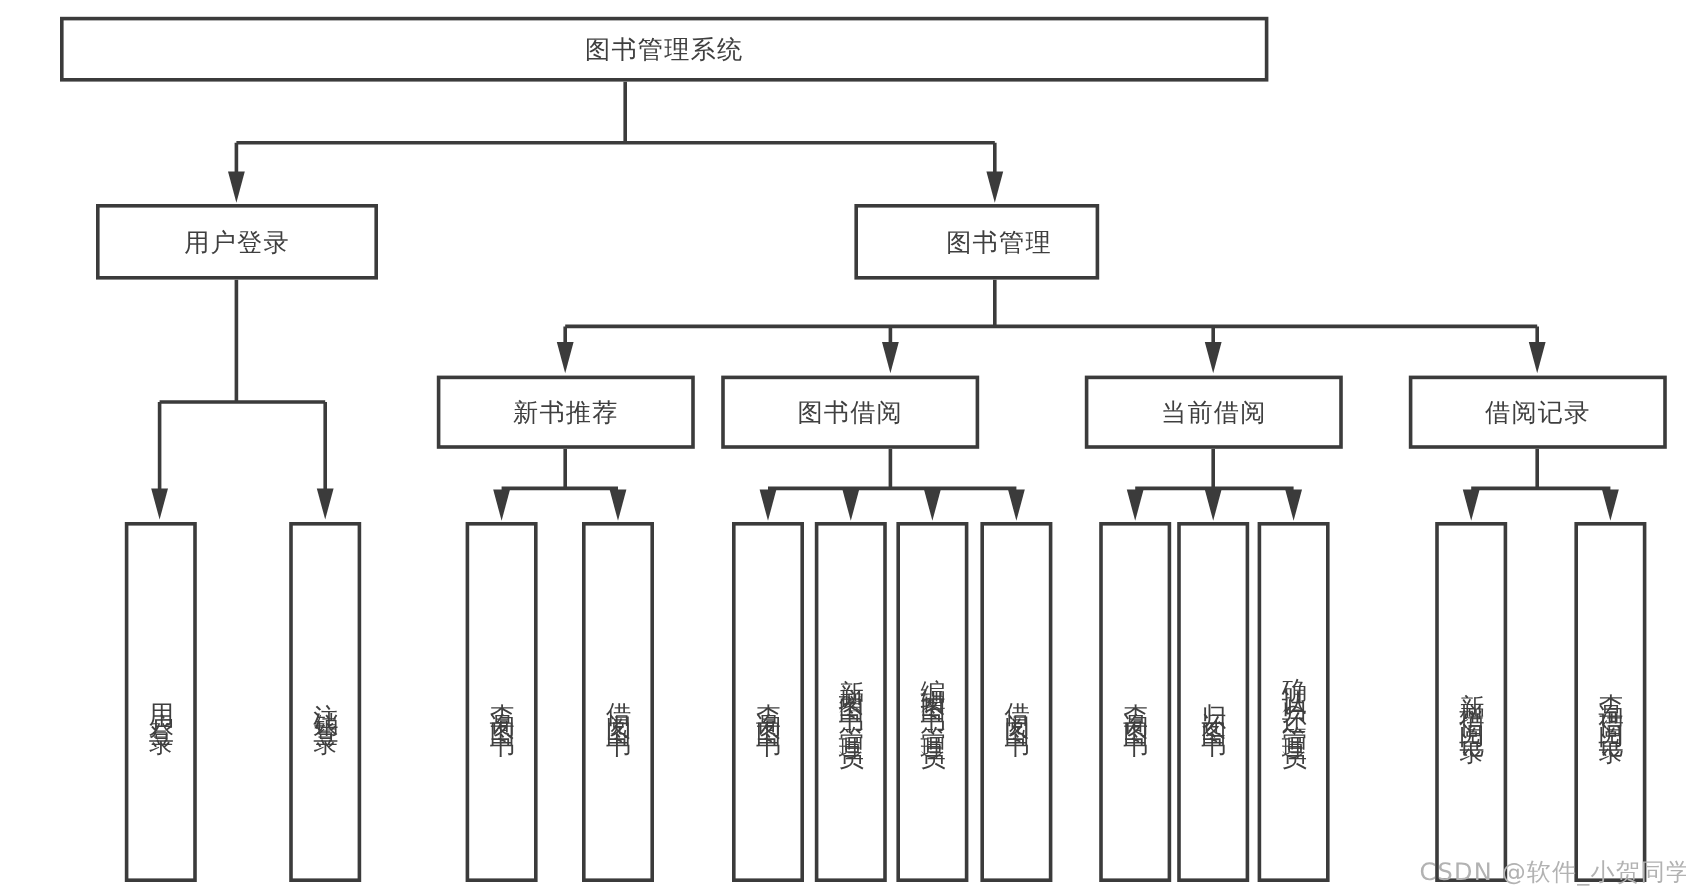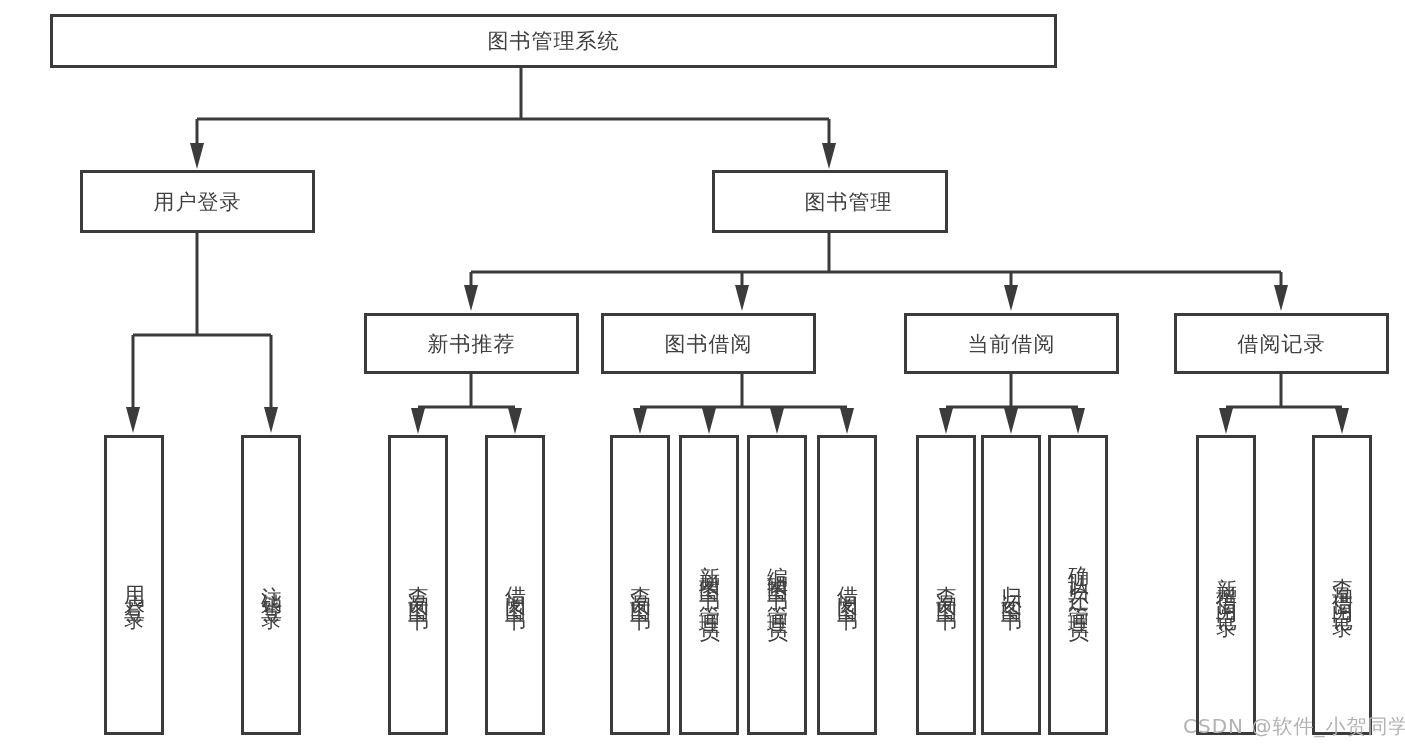--- a/index.html
+++ b/index.html
@@ -21,21 +21,21 @@
     align-items: center;
     justify-content: center;
     color: #3f3f3f;
     font-size: 21px;
     letter-spacing: 1px;
     white-space: nowrap;
   }
   .root-node  { left: 21px;  top: 14px;  width: 1007px; height: 54px; margin-left: 29px; }
   .l2-node    { top: 170px; height: 63px; }
   .l2-user    { left: 80px;  width: 235px; }
-  .l2-book    { left: 712px; width: 236px; padding-left: 37px; }
+  .l2-book    { left: 712px; width: 204px; padding-left: 37px; }
   .l3-node    { top: 313px; height: 61px; width: 215px; }
   .l3-a { left: 364px; }
   .l3-b { left: 601px; }
   .l3-c { left: 904px; }
   .l3-d { left: 1174px; }
   .leaf {
     top: 435px;
     width: 60px;
     height: 300px;
   }

